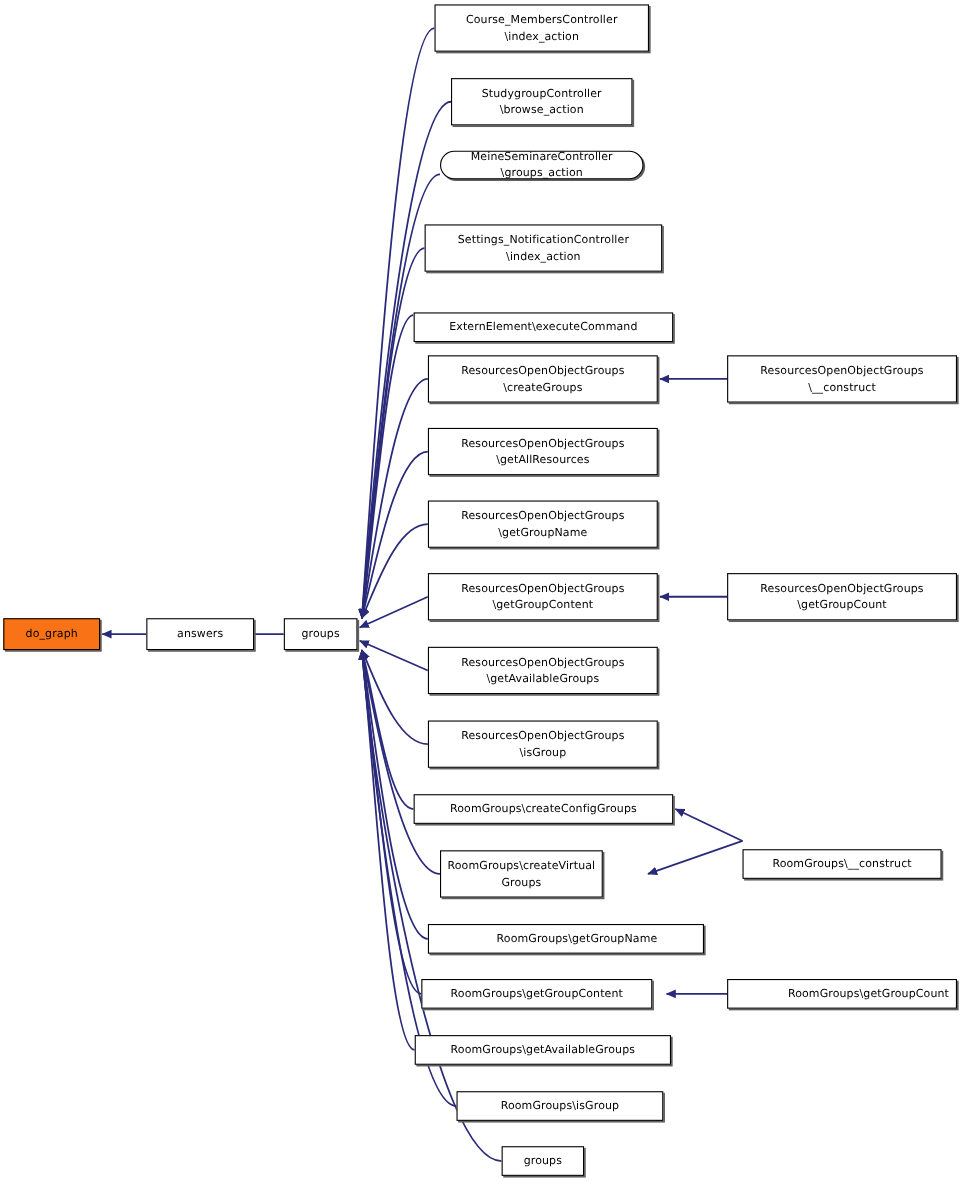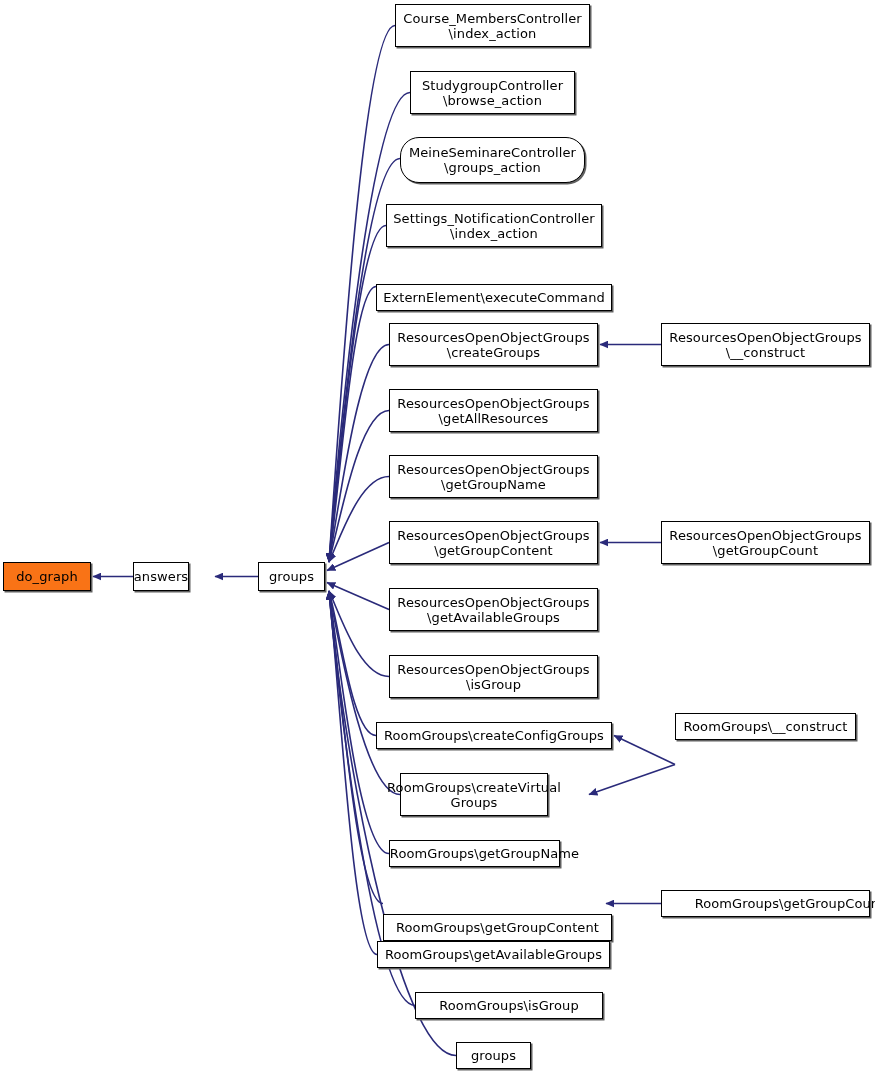--- a/index.html
+++ b/index.html
@@ -10,21 +10,21 @@
   .node{
     position:absolute;
     box-sizing:border-box;
     background:#ffffff;
     border:1px solid #000000;
     box-shadow:1.5px 1.5px 0 0 #606060;
     display:flex;
     align-items:center;
     justify-content:center;
     text-align:center;
-    font-size:13px;
+    font-size:10px;
     line-height:15px;
     color:#000000;
     white-space:pre-line;
     letter-spacing:0.1px;
   }
   .node.highlight{background:#f97316;}
   .node span{display:block;padding:0 4px;}
 </style>
 </head>
 <body>
@@ -59,51 +59,51 @@
         <path d="M456,1055.5 C397.05,1055.5 341,738.28 329,591" marker-end="url(#ah)"></path>
         <path d="M661,344.5 L600,344.5" marker-end="url(#ah)"></path>
         <path d="M661,542.5 L600,542.5" marker-end="url(#ah)"></path>
         <path d="M675,764.5 L614,735.5" marker-end="url(#ah)"></path>
         <path d="M675,764.5 L589,794.5" marker-end="url(#ah)"></path>
         <path d="M661,903.5 L606,903.5" marker-end="url(#ah)"></path>
       </g>
   </svg>
   <div id="nodes">
       <div class="node highlight" style="left: 3px; top: 562px; width: 88px; height: 29px;"><span>do_graph</span></div>
-      <div class="node" style="left: 133px; top: 562px; width: 56px; height: 29px;"><span>answers</span></div>
+      <div class="node" style="left: 133px; top: 562px; width: 98px; height: 29px;"><span>answers</span></div>
       <div class="node" style="left: 258px; top: 562px; width: 67px; height: 29px;"><span>groups</span></div>
       <div class="node" style="left: 395px; top: 4px; width: 195px; height: 43px;"><span>Course_MembersController
 \index_action</span></div>
       <div class="node" style="left: 410px; top: 71px; width: 165px; height: 43px;"><span>StudygroupController
 \browse_action</span></div>
-      <div class="node" style="left: 400px; top: 137px; width: 185px; height: 46px; border-radius: 19px;"><span>MeineSeminareController
+      <div class="node" style="left: 400px; top: 137px; width: 185px; height: 26px; border-radius: 19px;"><span>MeineSeminareController
 \groups_action</span></div>
       <div class="node" style="left: 386px; top: 204px; width: 216px; height: 43px; text-align: center;"><span>Settings_NotificationController
 \index_action</span></div>
       <div class="node" style="left: 376px; top: 284px; width: 236px; height: 27px;"><span>ExternElement\executeCommand</span></div>
       <div class="node" style="left: 389px; top: 323px; width: 209px; height: 43px;"><span>ResourcesOpenObjectGroups
 \createGroups</span></div>
       <div class="node" style="left: 389px; top: 389px; width: 209px; height: 43px;"><span>ResourcesOpenObjectGroups
 \getAllResources</span></div>
       <div class="node" style="left: 389px; top: 455px; width: 209px; height: 43px;"><span>ResourcesOpenObjectGroups
 \getGroupName</span></div>
       <div class="node" style="left: 389px; top: 521px; width: 209px; height: 43px;"><span>ResourcesOpenObjectGroups
 \getGroupContent</span></div>
       <div class="node" style="left: 389px; top: 588px; width: 209px; height: 43px;"><span>ResourcesOpenObjectGroups
 \getAvailableGroups</span></div>
       <div class="node" style="left: 389px; top: 655px; width: 209px; height: 43px;"><span>ResourcesOpenObjectGroups
 \isGroup</span></div>
       <div class="node" style="left: 376px; top: 722px; width: 236px; height: 27px;"><span>RoomGroups\createConfigGroups</span></div>
       <div class="node" style="left: 400px; top: 773px; width: 148px; height: 43px; justify-content: center;"><span>RoomGroups\createVirtual
 Groups</span></div>
-      <div class="node" style="left: 389px; top: 840px; width: 171px; height: 27px; padding-left: 20px;"><span>RoomGroups\getGroupName</span></div>
-      <div class="node" style="left: 383px; top: 890px; width: 229px; height: 27px; margin-top: 24px;"><span>RoomGroups\getGroupContent</span></div>
+      <div class="node" style="left: 389px; top: 840px; width: 251px; height: 27px; padding-left: 20px;"><span>RoomGroups\getGroupName</span></div>
+      <div class="node" style="left: 383px; top: 890px; width: 210px; height: 27px;"><span>RoomGroups\getGroupContent</span></div>
       <div class="node" style="left: 377px; top: 941px; width: 233px; height: 27px;"><span>RoomGroups\getAvailableGroups</span></div>
       <div class="node" style="left: 415px; top: 992px; width: 188px; height: 27px;"><span>RoomGroups\isGroup</span></div>
       <div class="node" style="left: 456px; top: 1042px; width: 75px; height: 27px;"><span>groups</span></div>
       <div class="node" style="left: 661px; top: 323px; width: 209px; height: 43px;"><span>ResourcesOpenObjectGroups
 \__construct</span></div>
       <div class="node" style="left: 661px; top: 521px; width: 209px; height: 43px;"><span>ResourcesOpenObjectGroups
 \getGroupCount</span></div>
-      <div class="node" style="left: 675px; top: 713px; width: 181px; height: 27px;"><span>RoomGroups\__construct</span></div>
+      <div class="node" style="left: 675px; top: 772px; width: 181px; height: 27px;"><span>RoomGroups\__construct</span></div>
       <div class="node" style="left: 661px; top: 890px; width: 209px; height: 27px; padding-left: 48px;"><span>RoomGroups\getGroupCount</span></div>
     </div>
 </div>
 
 </body></html>

